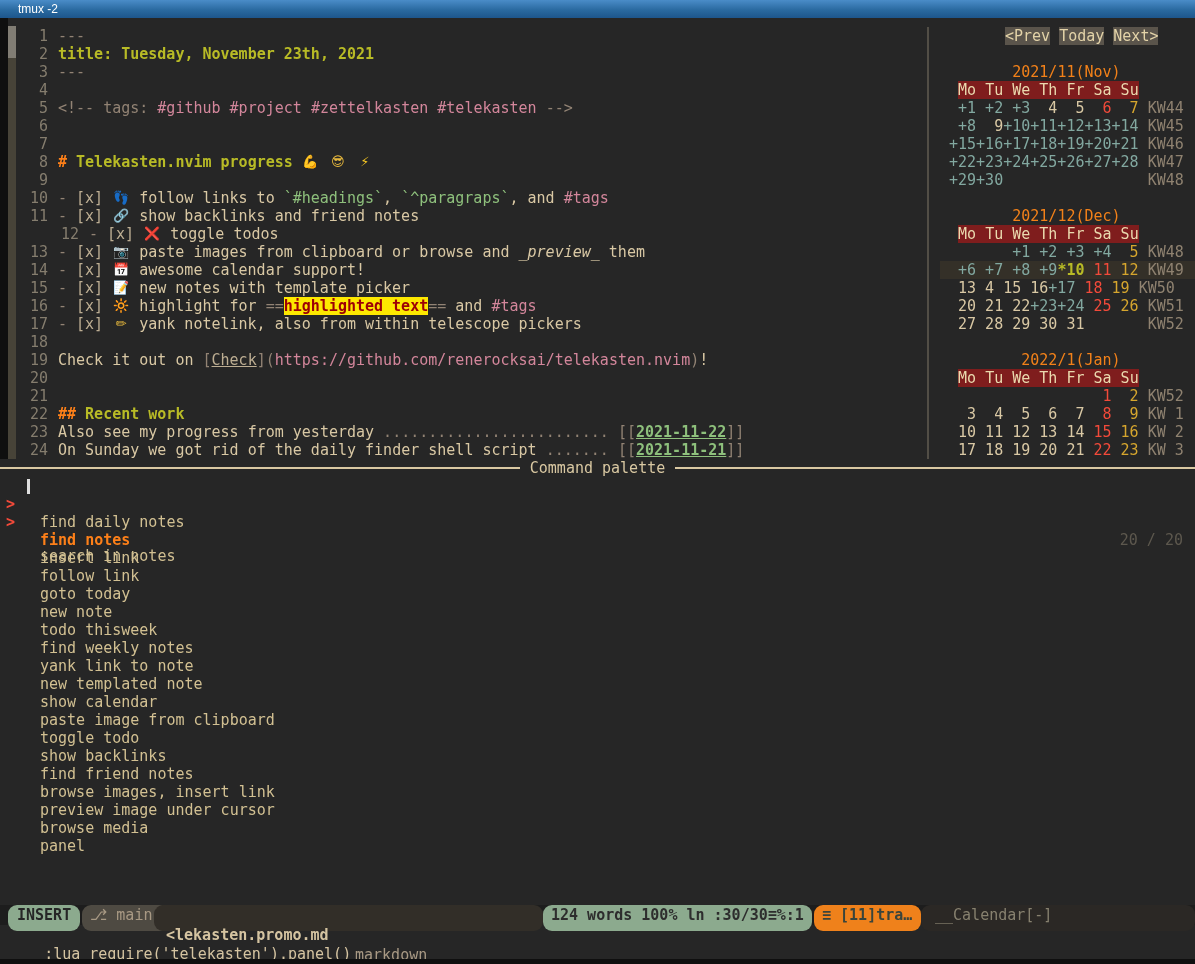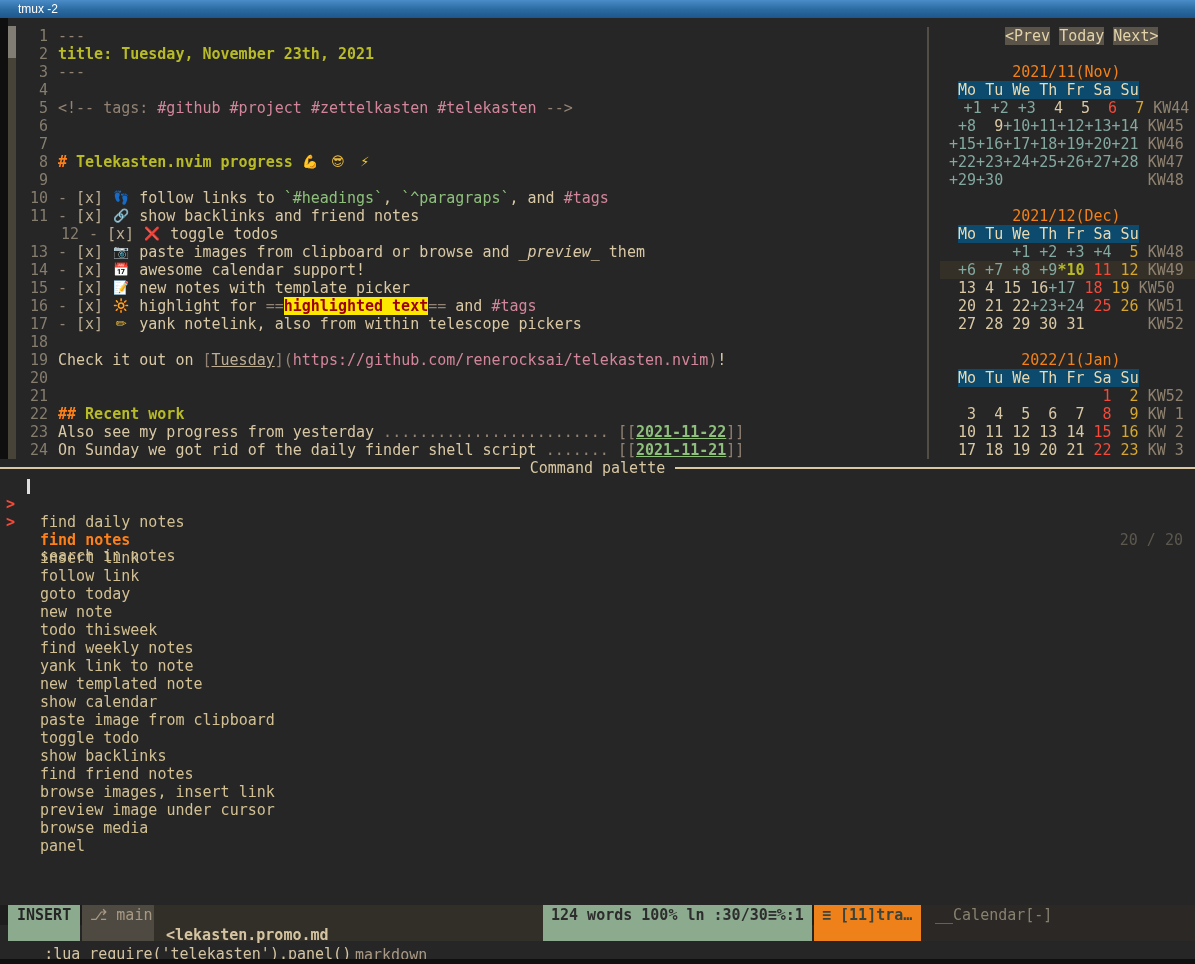--- a/index.html
+++ b/index.html
@@ -28,35 +28,35 @@
   .sg-em-cam{color:#b0a89a}.sg-em-cal{color:#5b8ac5}.sg-em-memo{color:#cccccc}
   .sg-em-sun{color:#f08019}.sg-em-pencil{color:#e8b93d}
   
   .vsep{position:absolute;left:927px;top:9px;width:2px;height:432px;background:#524e46;}
   .cal-nav{position:absolute;left:1005px;top:9px;height:18px;display:flex;gap:9px;}
   .nav-btn{background:#5a544b;color:#e3d3a8;font-size:15px;line-height:18px;white-space:pre;}
   .cal-row-content{margin-left:9px;}
   .cg-day{color:#d9c8a4}.cg-note{color:#82a8a0}.cg-sat{color:#f34a3a}.cg-sun{color:#d6a62e}
   .cg-today{color:#b8bb26;font-weight:bold}.cg-kw{color:#8f8270}
   .cal-title{color:#f28119}
-  .cal-header-bg{background:#0c4a6e;color:#ead9ae}
+  .cal-header-bg{background:#7f1d1d;color:#ead9ae}
   .cal-row-hl{background:#343028}
   .cal-row{left:940px;}
   
   .pal-line{position:absolute;top:449px;left:0;right:0;height:2px;background:#d9c8a2;}
   .pal-title-row{position:absolute;top:441px;left:0;right:0;height:18px;line-height:18px;text-align:center;}
   .pal-title{background:#262626;color:#d9c8a2;font-size:15px;padding:0 10px;}
   .caret{position:absolute;left:6px;color:#f34a3a;font-weight:bold;}
   .cursor{position:absolute;left:27px;top:2px;width:3px;height:15px;background:#dedede;}
   .counter{position:absolute;right:12px;color:#5d584e;}
   .sel-label{position:absolute;left:40px;color:#fe8019;font-weight:bold;}
   .pal-item-label{position:absolute;left:40px;color:#d2c092;}
   
   .sl{position:absolute;left:0;right:0;top:887px;height:20px;background:#1d1d1d;font-size:15px;line-height:20px;white-space:pre;}
-  .sl .chunk{position:absolute;top:0;height:36px;}
+  .sl .chunk{position:absolute;top:0;height:26px;border-radius:9px;}
   .sl-mode{left:8px;padding:0 9px;background:#8caa8e;color:#262626;font-weight:bold;}
   .sl-branch{left:82px;padding:0 8px;background:#4e4a42;color:#a89984;}
   .sl-file{left:154px;width:389px;background:#322e28;}
   .sl-file .fname{position:absolute;left:12px;color:#d5c4a1;font-weight:bold;}
   .sl-file .ft{position:absolute;left:201px;color:#a89984;}
   .sl-stats{left:543px;padding:0 8px;background:#8caa8e;color:#2d2d2d;font-weight:600;}
   .sl-tabs{left:814px;width:107px;background:#ef811b;color:#39443c;padding-left:8px;box-sizing:border-box;font-weight:600;}
   .sl-right{left:921px;right:0;background:#2b2825;color:#87816f;padding-left:14px;}
   .cmdline{top:909px;color:#d5c4a1;}
   .cmdline span{margin-left:8px;}
@@ -87,40 +87,40 @@
       <div class="row" style="top: 153px;"><span class="lnum">9</span><span class="lcontent"></span></div>
       <div class="row" style="top: 171px;"><span class="lnum">10</span><span class="lcontent"><span class="sg-dim">- </span><span class="sg-check">[x] </span><span class="sg-em-feet emoji">👣</span><span class="sg-plain"> follow links to </span><span class="sg-code">`#headings`</span><span class="sg-plain">, </span><span class="sg-code">`^paragraps`</span><span class="sg-plain">, and </span><span class="sg-tag">#tags</span></span></div>
       <div class="row" style="top: 189px;"><span class="lnum">11</span><span class="lcontent"><span class="sg-dim">- </span><span class="sg-check">[x] </span><span class="sg-em-link emoji">🔗</span><span class="sg-plain"> show backlinks and friend notes</span></span></div>
       <div class="row" style="top: 207px; padding-left: 31px;"><span class="lnum">12</span><span class="lcontent"><span class="sg-dim">- </span><span class="sg-check">[x] </span><span class="sg-em-x emoji">❌</span><span class="sg-plain"> toggle todos</span></span></div>
       <div class="row" style="top: 225px;"><span class="lnum">13</span><span class="lcontent"><span class="sg-dim">- </span><span class="sg-check">[x] </span><span class="sg-em-cam emoji">📷</span><span class="sg-plain"> paste images from clipboard or browse and </span><span class="sg-ital">_preview_</span><span class="sg-plain"> them</span></span></div>
       <div class="row" style="top: 243px;"><span class="lnum">14</span><span class="lcontent"><span class="sg-dim">- </span><span class="sg-check">[x] </span><span class="sg-em-cal emoji">📅</span><span class="sg-plain"> awesome calendar support!</span></span></div>
       <div class="row" style="top: 261px;"><span class="lnum">15</span><span class="lcontent"><span class="sg-dim">- </span><span class="sg-check">[x] </span><span class="sg-em-memo emoji">📝</span><span class="sg-plain"> new notes with template picker</span></span></div>
       <div class="row" style="top: 279px;"><span class="lnum">16</span><span class="lcontent"><span class="sg-dim">- </span><span class="sg-check">[x] </span><span class="sg-em-sun emoji">🔆</span><span class="sg-plain"> highlight for </span><span class="sg-dim">==</span><span class="sg-hl">highlighted text</span><span class="sg-dim">==</span><span class="sg-plain"> and </span><span class="sg-tag">#tags</span></span></div>
       <div class="row" style="top: 297px;"><span class="lnum">17</span><span class="lcontent"><span class="sg-dim">- </span><span class="sg-check">[x] </span><span class="sg-em-pencil emoji">✏</span><span class="sg-plain"> yank notelink, also from within telescope pickers</span></span></div>
       <div class="row" style="top: 315px;"><span class="lnum">18</span><span class="lcontent"></span></div>
-      <div class="row" style="top: 333px;"><span class="lnum">19</span><span class="lcontent"><span class="sg-plain">Check it out on </span><span class="sg-dim">[</span><span class="sg-linktext">Tuesday</span><span class="sg-dim">](</span><span class="sg-url">https://github.com/renerocksai/telekasten.nvim</span><span class="sg-dim">)</span><span class="sg-plain">!</span></span></div>
+      <div class="row" style="top: 333px;"><span class="lnum">19</span><span class="lcontent"><span class="sg-plain">Check it out on </span><span class="sg-dim">[</span><span class="sg-linktext">Check</span><span class="sg-dim">](</span><span class="sg-url">https://github.com/renerocksai/telekasten.nvim</span><span class="sg-dim">)</span><span class="sg-plain">!</span></span></div>
       <div class="row" style="top: 351px;"><span class="lnum">20</span><span class="lcontent"></span></div>
       <div class="row" style="top: 369px;"><span class="lnum">21</span><span class="lcontent"></span></div>
       <div class="row" style="top: 387px;"><span class="lnum">22</span><span class="lcontent"><span class="sg-marker">## </span><span class="sg-title">Recent work</span></span></div>
       <div class="row" style="top: 405px;"><span class="lnum">23</span><span class="lcontent"><span class="sg-plain">Also see my progress from yesterday </span><span class="sg-dim">.........................</span><span class="sg-plain"> </span><span class="sg-dim">[[</span><span class="sg-wiki">2021-11-22</span><span class="sg-dim">]]</span></span></div>
       <div class="row" style="top: 423px;"><span class="lnum">24</span><span class="lcontent"><span class="sg-plain">On Sunday we got rid of the daily finder shell script </span><span class="sg-dim">.......</span><span class="sg-plain"> </span><span class="sg-dim">[[</span><span class="sg-wiki">2021-11-21</span><span class="sg-dim">]]</span></span></div>
     </div>
 
   <div class="vsep"></div>
 
   <div id="calendar">
     <div class="cal-nav" id="cal-nav">
         <span class="nav-btn">&lt;Prev</span>
         <span class="nav-btn">Today</span>
         <span class="nav-btn">Next&gt;</span>
       </div>
     <div id="cal-months">
         <div class="row cal-row" style="top: 45px;"><span>        </span><span class="cal-title">2021/11(Nov)</span></div>
         <div class="row cal-row" style="top: 63px;"><span>  </span><span class="cal-header-bg">Mo Tu We Th Fr Sa Su</span></div>
-        <div class="row cal-row" style="top: 81px; text-align: center;"><span class="cal-row-content"><span class="cg-note"> +1 +2 +3</span><span class="cg-day">  4  5</span><span class="cg-sat">  6</span><span class="cg-sun">  7</span><span class="cg-kw"> KW44</span></span></div>
+        <div class="row cal-row" style="top: 81px;"><span class="cal-row-content"><span class="cg-note"> +1 +2 +3</span><span class="cg-day">  4  5</span><span class="cg-sat">  6</span><span class="cg-sun">  7</span><span class="cg-kw"> KW44</span></span></div>
         <div class="row cal-row" style="top: 99px;"><span class="cal-row-content"><span class="cg-note"> +8</span><span class="cg-day">  9</span><span class="cg-note">+10+11+12+13+14</span><span class="cg-kw"> KW45</span></span></div>
         <div class="row cal-row" style="top: 117px;"><span class="cal-row-content"><span class="cg-note">+15+16+17+18+19+20+21</span><span class="cg-kw"> KW46</span></span></div>
         <div class="row cal-row" style="top: 135px;"><span class="cal-row-content"><span class="cg-note">+22+23+24+25+26+27+28</span><span class="cg-kw"> KW47</span></span></div>
         <div class="row cal-row" style="top: 153px;"><span class="cal-row-content"><span class="cg-note">+29+30</span><span class="cg-day">               </span><span class="cg-kw"> KW48</span></span></div>
         <div class="row cal-row" style="top: 189px;"><span>        </span><span class="cal-title">2021/12(Dec)</span></div>
         <div class="row cal-row" style="top: 207px;"><span>  </span><span class="cal-header-bg">Mo Tu We Th Fr Sa Su</span></div>
         <div class="row cal-row" style="top: 225px;"><span class="cal-row-content"><span class="cg-day">      </span><span class="cg-note"> +1 +2 +3 +4</span><span class="cg-sun">  5</span><span class="cg-kw"> KW48</span></span></div>
         <div class="row cal-row cal-row-hl" style="top: 243px;"><span class="cal-row-content"><span class="cg-note"> +6 +7 +8 +9</span><span class="cg-today">*10</span><span class="cg-sat"> 11</span><span class="cg-sun"> 12</span><span class="cg-kw"> KW49</span></span></div>
         <div class="row cal-row" style="top: 261px;"><span class="cal-row-content"><span class="cg-day"> 13 4 15 16</span><span class="cg-note">+17</span><span class="cg-sat"> 18</span><span class="cg-sun"> 19</span><span class="cg-kw"> KW50</span></span></div>
         <div class="row cal-row" style="top: 279px;"><span class="cal-row-content"><span class="cg-day"> 20 21 22</span><span class="cg-note">+23+24</span><span class="cg-sat"> 25</span><span class="cg-sun"> 26</span><span class="cg-kw"> KW51</span></span></div>

